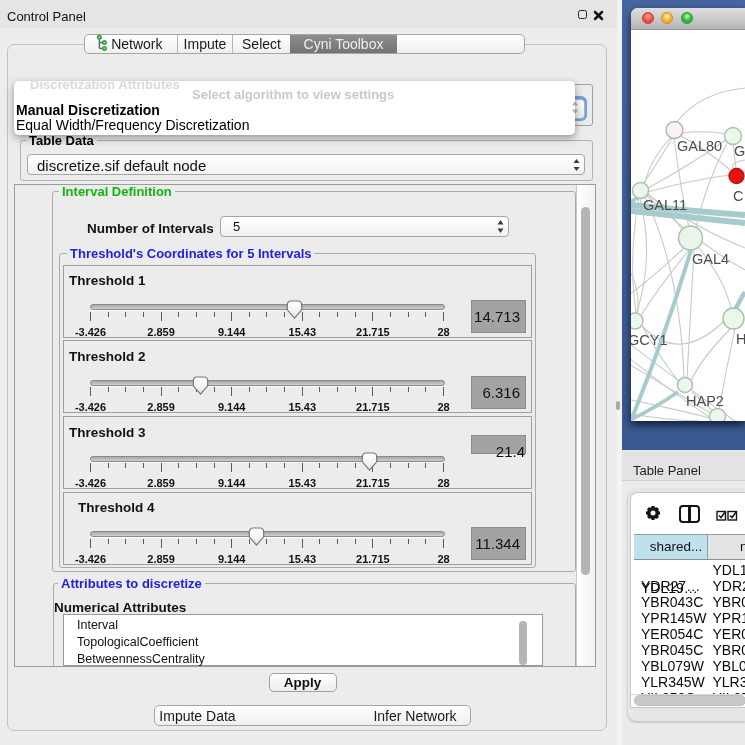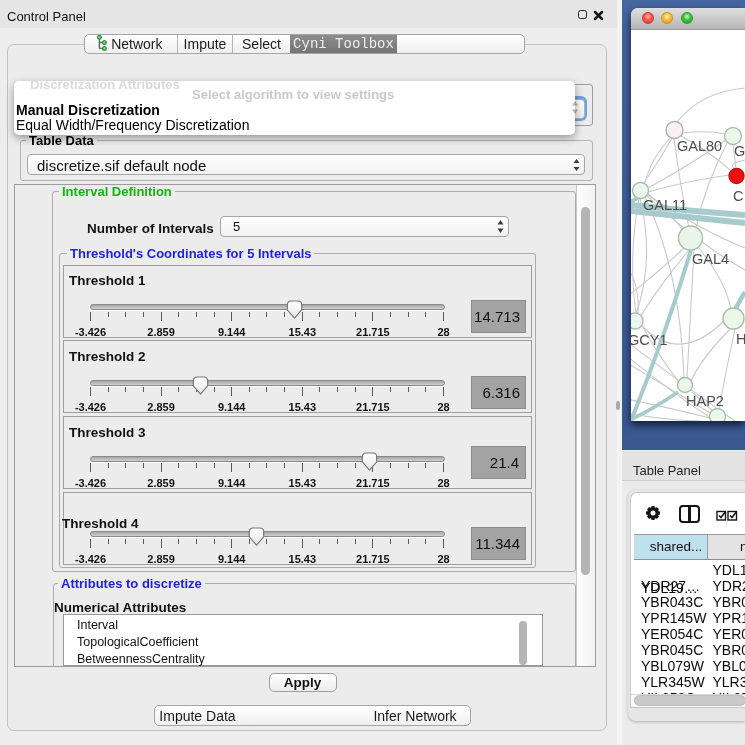--- a/index.html
+++ b/index.html
@@ -5,21 +5,21 @@
 html,body{width:745px;height:745px;overflow:hidden;}
 body{font-family:"Liberation Sans",sans-serif;background:#ededed;position:relative;}
 .abs{position:absolute;}
 .b13{font-size:13.5px;font-weight:bold;color:#111;}
 .t13{font-size:13px;color:#111;}
 .grp{position:absolute;border:1px solid #b3b3b3;border-radius:3px;}
 .gtitle{position:absolute;background:#ececec;padding:0 3px;font-size:13px;font-weight:bold;line-height:14px;}
 .combo{position:absolute;background:linear-gradient(#ffffff,#f1f1f1);border:1px solid #a6a6a6;border-radius:4px;}
 .tabseg{position:absolute;top:0;height:100%;border-left:1px solid #b5b5b5;text-align:center;font-size:14px;color:#1a1a1a;line-height:19px;}
 .tabseg.first{border-left:none;}
-.tabdark{background:linear-gradient(#8d8d8d,#747474);color:#ededed;font-family:Liberation Mono, monospace;}
+.tabdark{background:linear-gradient(#8d8d8d,#747474);color:#ededed;}
 .ticksmin{position:absolute;height:5px;background:repeating-linear-gradient(to right,#5a5a5a 0,#5a5a5a 1px,transparent 1px,transparent 17.65px);}
 .ticksmaj{position:absolute;height:9px;background:repeating-linear-gradient(to right,#5a5a5a 0,#5a5a5a 1px,transparent 1px,transparent 70.6px);}
 .ticklab{position:absolute;font-size:11px;font-weight:bold;color:#111;transform:translateX(-50%);white-space:nowrap;}
 .vbox{position:absolute;background:#a3a3a3;border:1px solid #8c8c8c;font-size:15px;color:#111;text-align:right;}
 .track{position:absolute;background:linear-gradient(#a6a6a6,#d0d0d0);border:1px solid #8a8a8a;border-radius:3px;box-shadow:0 1px 0 rgba(255,255,255,0.9);}
 .thbox{position:absolute;background:#ececec;border:1px solid #9e9e9e;}
 .row{position:absolute;font-size:14px;color:#0a0a0a;white-space:nowrap;}
 </style></head><body>
 <div class="abs" style="left:617px;top:0;width:5px;height:745px;background:#f3f3f3;"></div>
 <div class="abs" style="left:0;top:0;width:617px;height:28px;background:#e5e5e5;"></div>
@@ -136,23 +136,23 @@
 <svg class="abs" style="left:361.0px;top:451.6px;" width="17" height="20" viewBox="0 0 17 20">
     <defs>
       <linearGradient id="tg2" x1="0" y1="0" x2="0" y2="1">
         <stop offset="0" stop-color="#ffffff"></stop>
         <stop offset="0.5" stop-color="#f4f4f4"></stop>
         <stop offset="1" stop-color="#e2e2e2"></stop>
       </linearGradient>
     </defs>
     <path d="M1.3 9.8 L1.3 4.9 Q1.3 1 5.2 1 L11.8 1 Q15.7 1 15.7 4.9 L15.7 9.8 L8.5 18.2 Z" fill="url(#tg2)" stroke="#777777" stroke-width="1.2"></path>
   </svg>
-<div class="vbox" style="left:470.5px;top:446px;width:55.5px;height:33px;line-height:31px;padding-right:6px;">21.4</div>
+<div class="vbox" style="left:470.5px;top:435px;width:55.5px;height:19px;line-height:31px;padding-right:0;">21.4</div>
 <div class="thbox" style="left:62.5px;top:491.9px;width:469.5px;height:73px;"></div>
-<div class="abs b13" style="left:62px;top:500.4px;margin-top:16px;">Threshold 4</div>
+<div class="abs b13" style="left:78px;top:500.4px;">Threshold 4</div>
 <div class="track" style="left:89.5px;top:531.4px;width:355px;height:6px;"></div>
 <div class="ticksmin" style="left:90px;top:538.9px;width:355px;"></div>
 <div class="ticksmaj" style="left:90px;top:538.9px;width:355px;"></div>
 <div class="ticklab" style="left:90.5px;top:552.9px;">-3.426</div>
 <div class="ticklab" style="left:161.1px;top:552.9px;">2.859</div>
 <div class="ticklab" style="left:231.7px;top:552.9px;">9.144</div>
 <div class="ticklab" style="left:302.3px;top:552.9px;">15.43</div>
 <div class="ticklab" style="left:372.9px;top:552.9px;">21.715</div>
 <div class="ticklab" style="left:443.5px;top:552.9px;">28</div>
 <svg class="abs" style="left:248.0px;top:527.4px;" width="17" height="20" viewBox="0 0 17 20">

